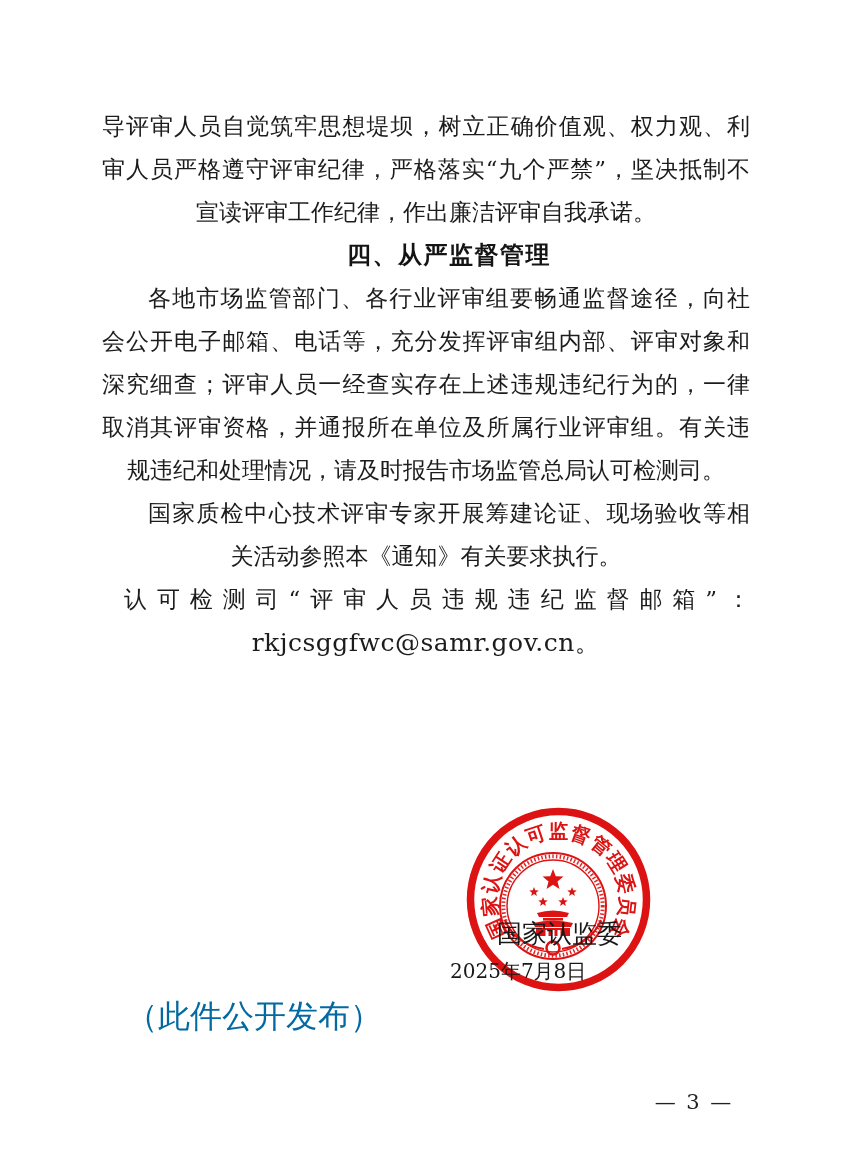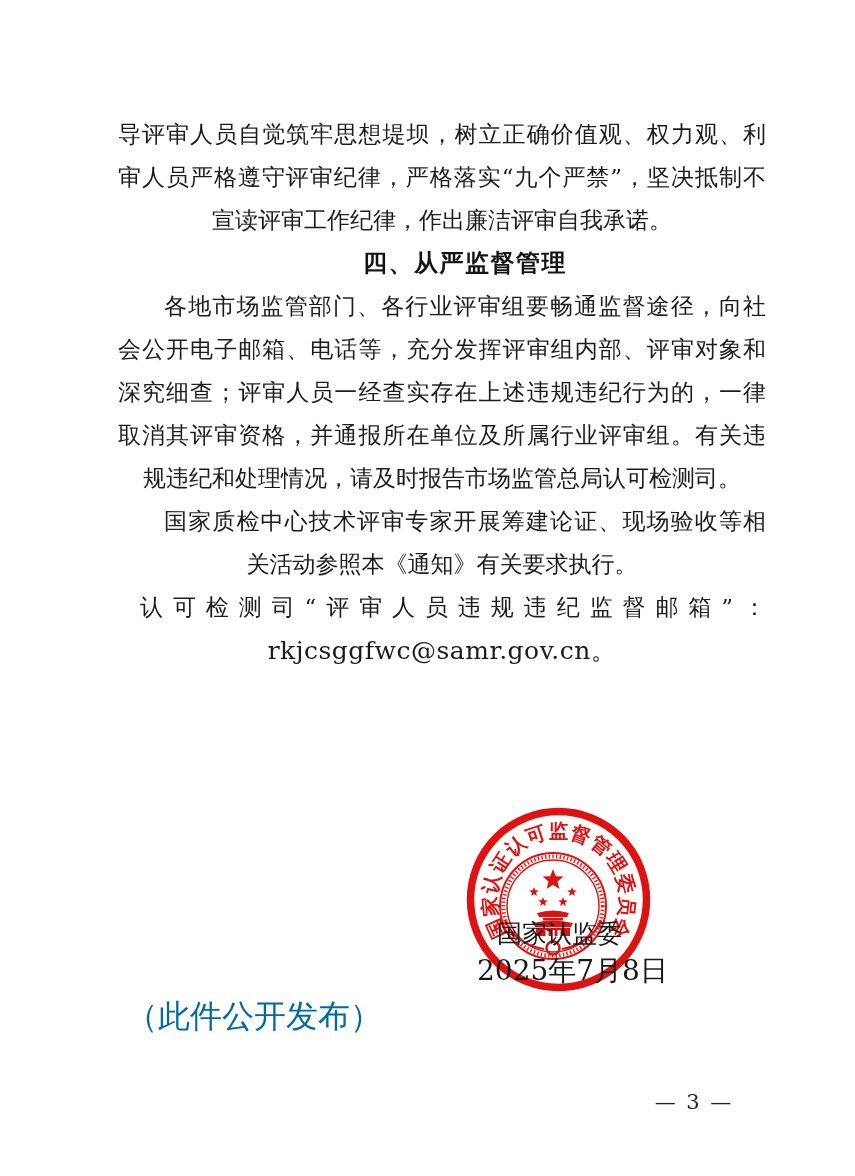--- a/index.html
+++ b/index.html
@@ -6,23 +6,22 @@
   .page {
     position:relative;
     width:855px; height:1176px;
     background:#ffffff;
     overflow:hidden;
     font-family:"DejaVu Serif","Liberation Serif",serif;
     color:#1c1c1c;
   }
   .content {
     position:absolute;
-    left:118px; top:105px;
+    left:102px; top:105px;
     width:648px;
-    margin-top:8px;
   }
   .line {
     height:43px;
     line-height:43px;
     font-size:23px;
     text-align:center;
     color:#1c1c1c;
   }
   .just {
     text-align:justify;
@@ -56,22 +55,22 @@
     position:absolute;
     left:497px; top:920px;
     font-size:25px;
     line-height:28px;
     color:#181818;
     z-index:2;
     white-space:nowrap;
   }
   .seal-date {
     position:absolute;
-    left:477px; top:956px;
-    font-size:28px;
+    left:450px; top:956px;
+    font-size:20px;
     line-height:30px;
     color:#181818;
     z-index:2;
     white-space:nowrap;
   }
   .pub-note {
     position:absolute;
     left:126px; top:1001px;
     font-size:32px;
     line-height:30px;

